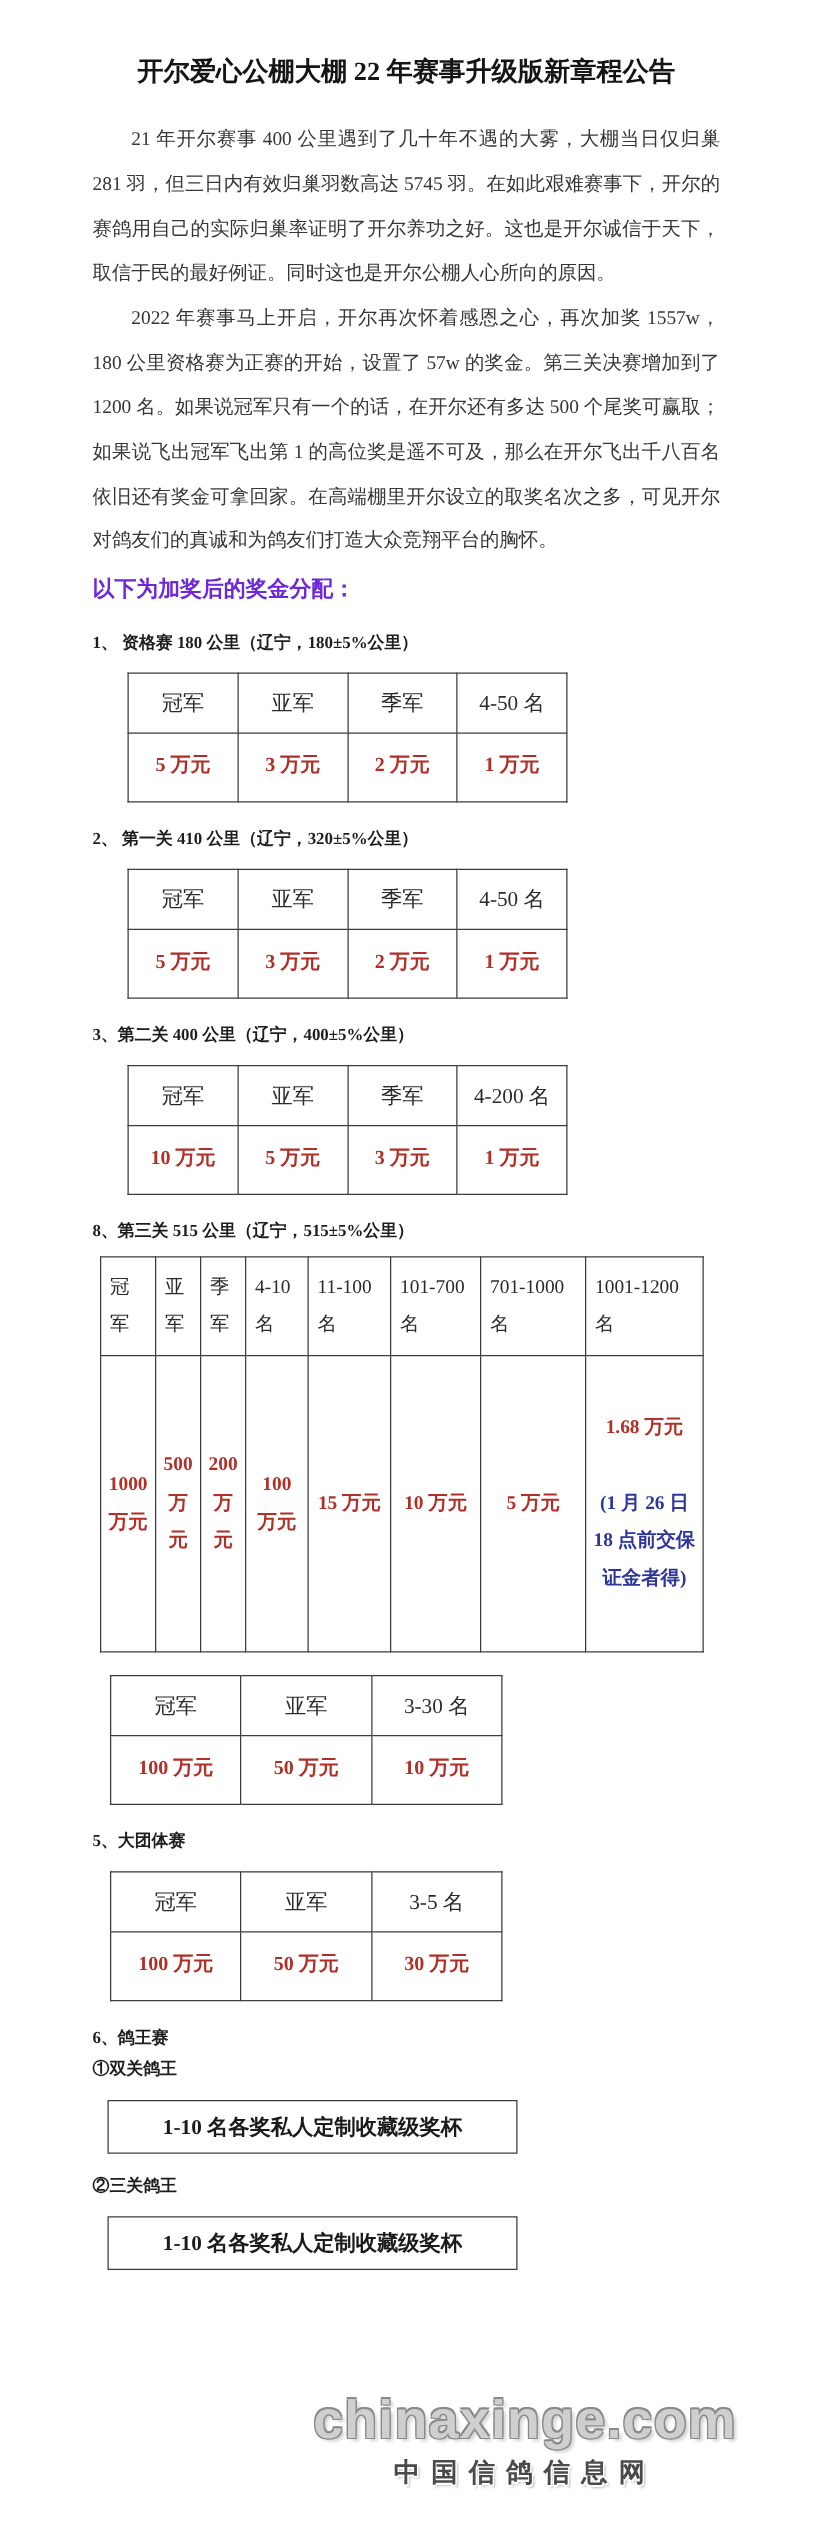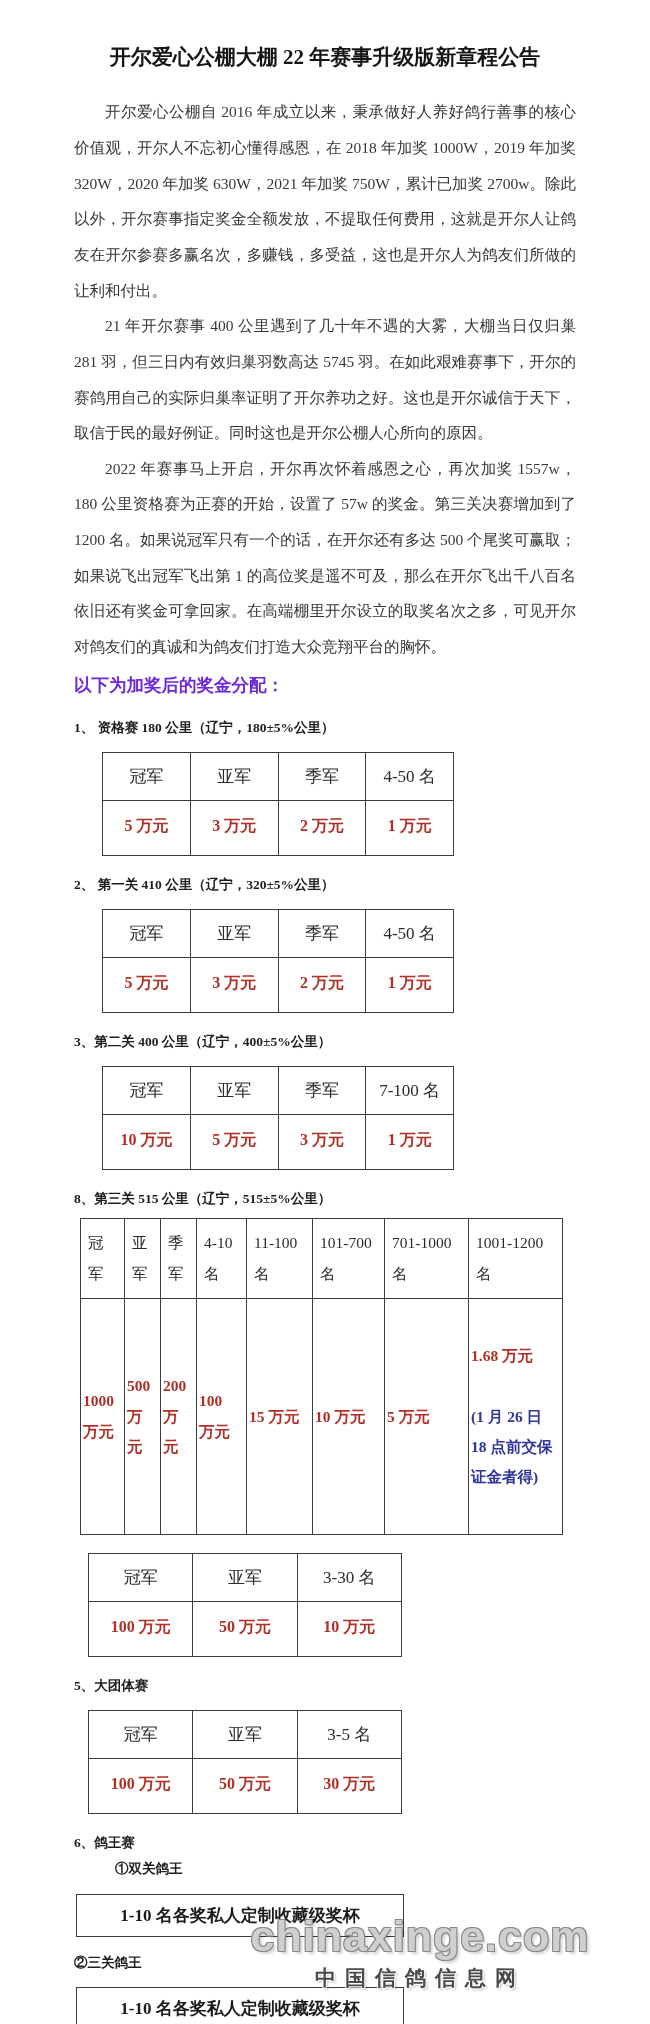--- a/index.html
+++ b/index.html
@@ -25,31 +25,31 @@
   }
   table{border-collapse:collapse;table-layout:fixed;}
   .prize-table{margin:12px 0 8px 28px;width:352px;}
   .prize-table td{
     border:1.5px solid #3c3c3c;text-align:center;vertical-align:middle;
   }
   .hdr{font-size:17px;color:#2b2b2b;padding:12px 4px;}
   .val{font-size:16px;color:#b03028;font-weight:600;padding:15px 4px 18px 4px;}
   
   .big-table{margin:8px 0 4px 6px;width:482px;}
-  .big-table td{border:1.5px solid #3c3c3c;vertical-align:middle;white-space:pre-line;}
+  .big-table td{border:1.5px solid #3c3c3c;text-align:center;vertical-align:middle;white-space:pre-line;}
   .big-table .hdr{font-size:15.5px;padding:9px 3px;line-height:1.95;text-align:left;padding-left:7px;}
   .big-table .val{font-size:15.5px;padding:12px 2px;line-height:1.95;}
   .note-blue{color:#2e3699;font-weight:600;display:block;}
   .red-line{display:block;}
   
   .team-table{margin:12px 0 8px 14px;width:314px;}
   
   .king-sub{font-size:13.5px;font-weight:700;color:#1d1d1d;margin:14px 0 0 0;line-height:1.8;}
   .award-box{
-    width:318px;margin:12px 0 6px 2px;border:1.5px solid #3c3c3c;
+    width:318px;margin:12px 0 6px 12px;border:1.5px solid #3c3c3c;
     text-align:center;font-size:17px;font-weight:700;color:#1b1b1b;
     padding:9px 4px;
   }
   
   .watermark{
     position:absolute;right:20px;top:1896px;width:420px;text-align:center;
     font-family:"Liberation Sans","DejaVu Sans",sans-serif;pointer-events:none;margin-top:17px;
   }
   .wm-domain{
     font-size:43px;font-weight:700;color:#cfcfcf;letter-spacing:1px;line-height:1.1;
@@ -60,21 +60,20 @@
     text-shadow:-1px -1px 0 #ffffff,1px -1px 0 #ffffff,-1px 1px 0 #ffffff,1px 1px 0 #ffffff,2px 2px 2px rgba(0,0,0,0.25);
   }
 </style>
 </head>
 <body>
 
 <div class="page">
 
   <h1 class="title">开尔爱心公棚大棚 22 年赛事升级版新章程公告</h1>
 
-  <p class="para">开尔爱心公棚自 2016 年成立以来，秉承做好人养好鸽行善事的核心价值观，开尔人不忘初心懂得感恩，在 2018 年加奖 1000W，2019 年加奖 320W，2020 年加奖 630W，2021 年加奖 750W，累计已加奖 2700w。除此以外，开尔赛事指定奖金全额发放，不提取任何费用，这就是开尔人让鸽友在开尔参赛多赢名次，多赚钱，多受益，这也是开尔人为鸽友们所做的让利和付出。</p>
   <p class="para">21 年开尔赛事 400 公里遇到了几十年不遇的大雾，大棚当日仅归巢 281 羽，但三日内有效归巢羽数高达 5745 羽。在如此艰难赛事下，开尔的赛鸽用自己的实际归巢率证明了开尔养功之好。这也是开尔诚信于天下，取信于民的最好例证。同时这也是开尔公棚人心所向的原因。</p>
   <p class="para">2022 年赛事马上开启，开尔再次怀着感恩之心，再次加奖 1557w，180 公里资格赛为正赛的开始，设置了 57w 的奖金。第三关决赛增加到了 1200 名。如果说冠军只有一个的话，在开尔还有多达 500 个尾奖可赢取；如果说飞出冠军飞出第 1 的高位奖是遥不可及，那么在开尔飞出千八百名依旧还有奖金可拿回家。在高端棚里开尔设立的取奖名次之多，可见开尔对鸽友们的真诚和为鸽友们打造大众竞翔平台的胸怀。</p>
 
   <div class="dist-heading">以下为加奖后的奖金分配：</div>
 
   <div class="sec">
     <div class="sec-heading">1、 资格赛 180 公里（辽宁，180±5%公里）</div>
     <table class="prize-table">
       <tbody>
           <tr>
@@ -114,21 +113,21 @@
   </div>
 
   <div class="sec">
     <div class="sec-heading">3、第二关 400 公里（辽宁，400±5%公里）</div>
     <table class="prize-table">
       <tbody>
           <tr>
         <td class="hdr">冠军</td>
         <td class="hdr">亚军</td>
         <td class="hdr">季军</td>
-        <td class="hdr">7-100 名</td>
+        <td class="hdr">4-200 名</td>
       </tr>
       <tr>
         <td class="val">10 万元</td>
         <td class="val">5 万元</td>
         <td class="val">3 万元</td>
         <td class="val">1 万元</td>
       </tr>
     </tbody>
       </table>
   </div>
@@ -220,21 +219,21 @@
         <td class="val">100 万元</td>
         <td class="val">50 万元</td>
         <td class="val">30 万元</td>
       </tr>
     </tbody>
       </table>
   </div>
 
   <div class="sec">
     <div class="sec-heading">6、鸽王赛</div>
-    <div class="king-sub" style="margin-top:2px;margin-left:41px;">①双关鸽王</div>
+    <div class="king-sub" style="margin-top:2px;">①双关鸽王</div>
     <div class="award-box">1-10 名各奖私人定制收藏级奖杯</div>
     <div class="king-sub">②三关鸽王</div>
     <div class="award-box">1-10 名各奖私人定制收藏级奖杯</div>
 
   </div>
 
 </div>
 
 <div class="watermark">
   <div class="wm-domain">chinaxinge.com</div>

